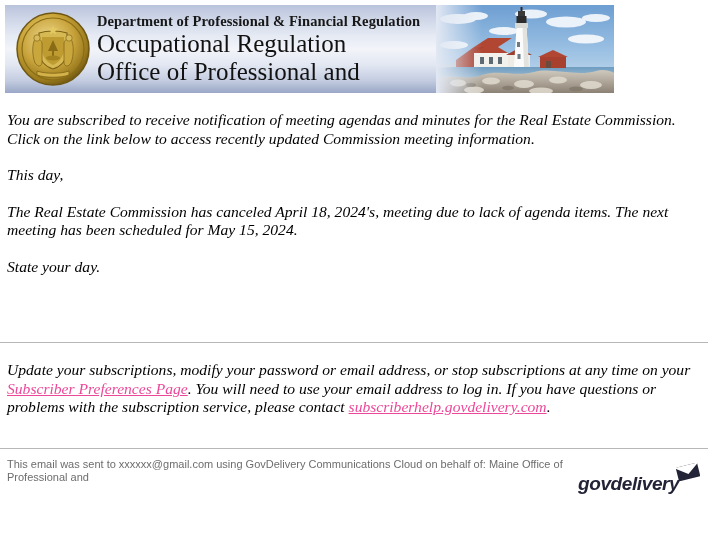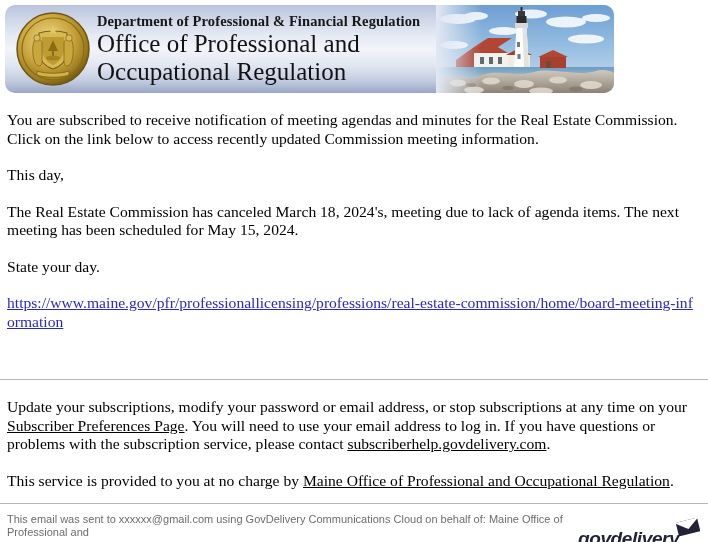--- a/index.html
+++ b/index.html
@@ -16,21 +16,20 @@
     color: #000000;
   }
 
   
   .banner-wrap {
     position: relative;
     margin: 5px 0 0 5px;
     width: 609px;
     height: 88px;
     overflow: hidden;
-    border-radius: 10px;
   }
   .banner-bg {
     position: absolute;
     left: 0; top: 0;
     width: 609px;
     height: 88px;
     background: linear-gradient(180deg,
         #b9c3dc 0%,
         #ccd4e6 14%,
         #e4e9f3 34%,
@@ -82,32 +81,33 @@
     font-size: 25px;
     line-height: 27px;
     color: #121212;
     white-space: nowrap;
     margin-top: 1px;
   }
 
   
   .content {
     padding: 0 8px 0 7px;
+    font-style: italic;
   }
   p.para {
     font-size: 15.6px;
     line-height: 18.5px;
     margin: 0;
     padding: 0;
     text-align: left;
   }
   .gap-big { height: 18px; }
 
   a.link {
-    color: #000000;
+    color: #ec4899;
     text-decoration: underline;
     margin-top: 11px;
   }
   a.urlblock {
     color: #2828c8;
     text-decoration: underline;
     word-break: break-all;
   }
 
   hr.rule {
@@ -271,61 +271,59 @@
 
       <path d="M38 14 L39.4 17.4 L43 17.6 L40.2 19.9 L41.2 23.4 L38 21.4 L34.8 23.4 L35.8 19.9 L33 17.6 L36.6 17.4 Z" fill="#e4c963"></path>
 
       <path d="M22 60 C30 63, 46 63, 54 60 L54 64 C46 67, 30 67, 22 64 Z" fill="#d3b24a" stroke="#7d6214" stroke-width="0.8"></path>
       <circle cx="38" cy="38" r="36" fill="none" stroke="#6f5712" stroke-width="1.5"></circle>
     </svg>
   </div>
 
   <div class="banner-text">
     <div class="dept-line">Department of Professional &amp; Financial Regulation</div>
+    <div class="office-line">Occupational Regulation</div>
     <div class="office-line">Office of Professional and</div>
-    <div class="office-line">Occupational Regulation</div>
   </div>
 </div>
 
 <div class="content">
 
   <div class="gap-big"></div>
 
   <p class="para">You are subscribed to receive notification of meeting agendas and minutes for the Real Estate Commission. Click on the link below to access recently updated Commission meeting information.</p>
 
   <div class="gap-big"></div>
 
   <p class="para">This day,</p>
 
   <div class="gap-big"></div>
 
-  <p class="para">The Real Estate Commission has canceled March 18, 2024's, meeting due to lack of agenda items. The next meeting has been scheduled for May 15, 2024.</p>
+  <p class="para">The Real Estate Commission has canceled April 18, 2024's, meeting due to lack of agenda items. The next meeting has been scheduled for May 15, 2024.</p>
 
   <div class="gap-big"></div>
 
   <p class="para">State your day.</p>
 
   <div class="gap-big"></div>
 
-  <p class="para"><a class="urlblock" href="#">https://www.maine.gov/pfr/professionallicensing/professions/real-estate-commission/home/board-meeting-information</a></p>
 
 </div>
 
 <div style="height:48px"></div>
 
 <hr class="rule">
 
 <div class="content">
   <div class="gap-big"></div>
 
   <p class="para"><span>Update your subscriptions, modify your password or email address, or stop subscriptions at any time on your </span><a class="link" href="#">Subscriber Preferences Page</a><span>. You will need to use your email address to log in. If you have questions or problems with the subscription service, please contact </span><a class="link" href="#">subscriberhelp.govdelivery.com</a><span>.</span></p>
 
   <div class="gap-big"></div>
 
-  <p class="para"><span>This service is provided to you at no charge by </span><a class="link" href="#">Maine Office of Professional and Occupational Regulation</a><span>.</span></p>
 </div>
 
 <div style="height:13px"></div>
 
 <hr class="rule">
 
 <div class="footer">
   <div class="footer-text">
     <div>This email was sent to xxxxxx@gmail.com using GovDelivery Communications Cloud on behalf of: Maine Office of Professional and</div>
   </div>

